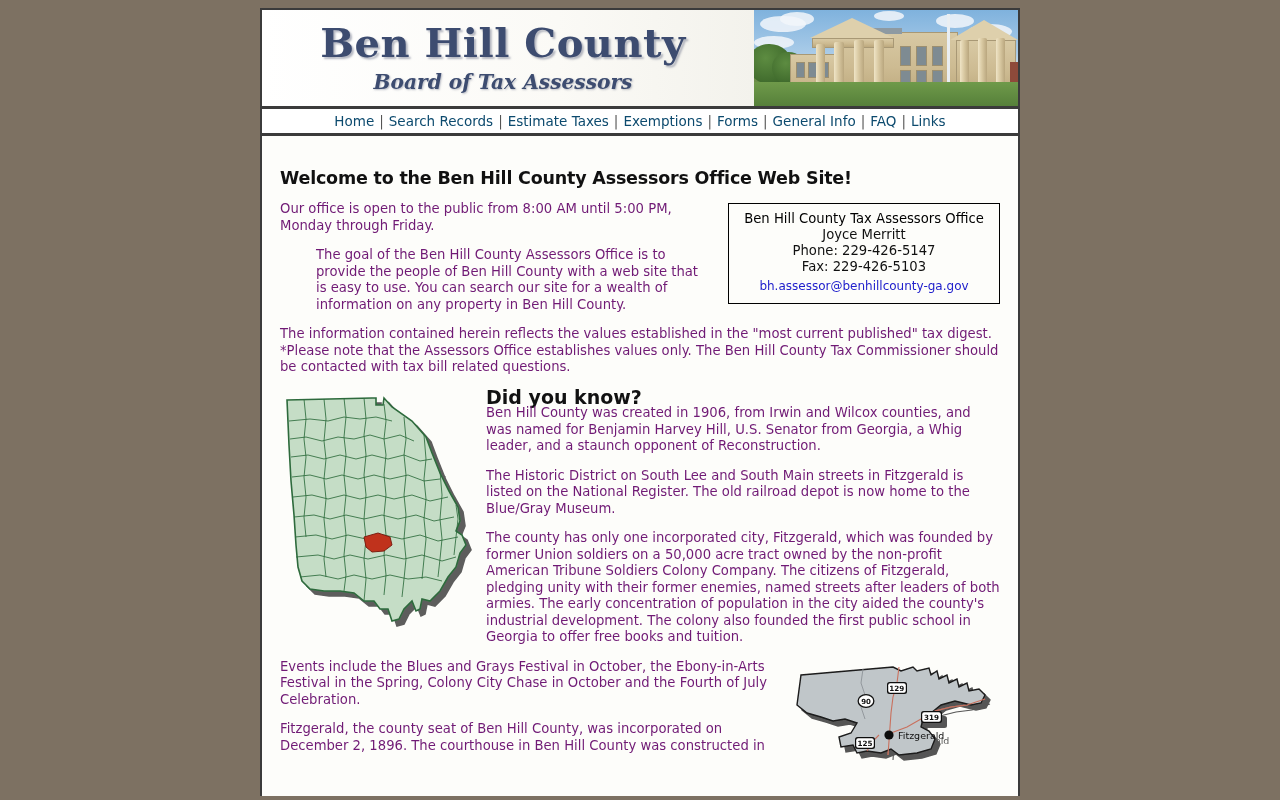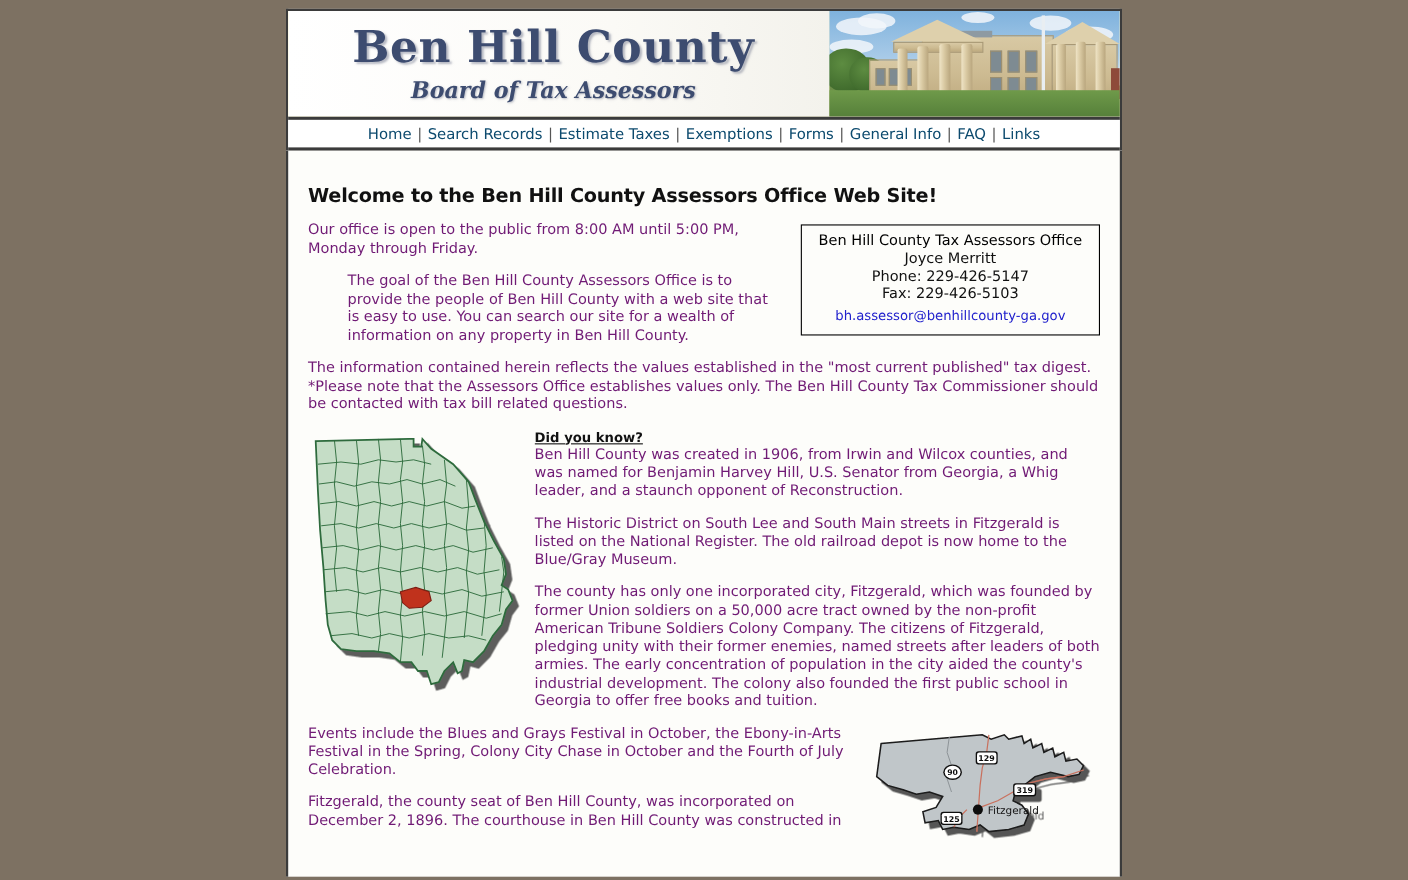--- a/index.html
+++ b/index.html
@@ -23,21 +23,21 @@
   .outer-frame {
     background: #fdfdfa;
     border: 2px solid #3b3b3b;
     border-bottom: none;
   }
 
   
   .masthead {
     display: flex;
     height: 96px;
-    background: #fef9c3;
+    background: #4d7c0f;
     overflow: hidden;
   }
 
   .masthead-titles {
     flex: 0 0 492px;
     position: relative;
     background: linear-gradient(90deg, #ffffff 0%, #fbfaf6 60%, #f3f2ec 100%);
   }
 
   .title-main {
@@ -236,26 +236,25 @@
   .ga-map-wrap {
     float: left;
     margin: 6px 10px 4px 0;
   }
   .county-map-wrap {
     float: right;
     margin: 6px 0 4px 14px;
   }
 
   .did-you-know {
-    font-size: 12px;
+    font-size: 19px;
     font-weight: bold;
     line-height: 16.5px;
     color: #111;
     margin: 0 0 0 0;
-    text-decoration: underline;
   }
 
   .clearfix::after { content:""; display:block; clear:both; }
 
   svg { display: block; }
 </style>
 </head>
 <body style="background: rgb(125, 113, 98);">
 
 <div id="page-wrap">

